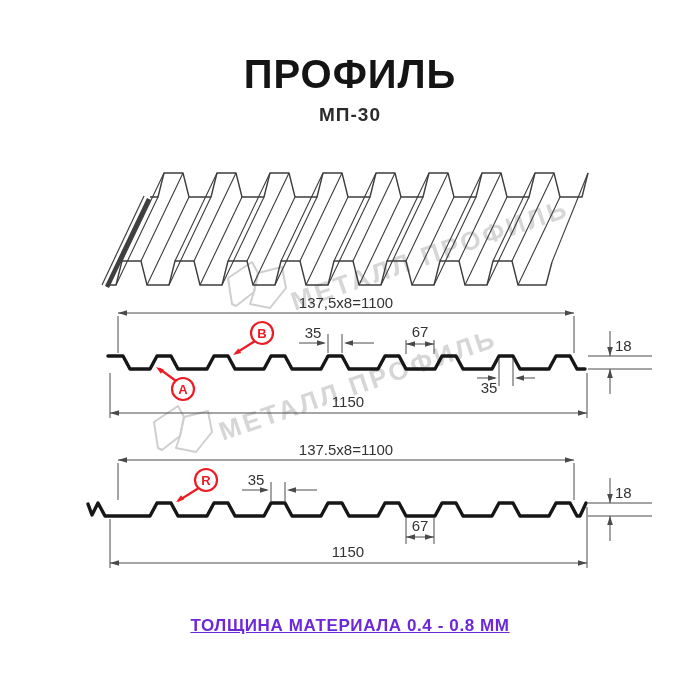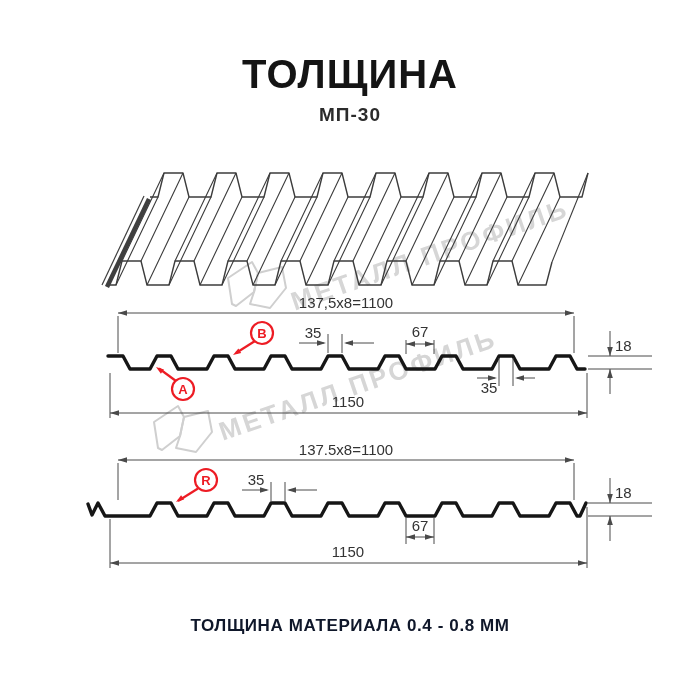--- a/index.html
+++ b/index.html
@@ -3,21 +3,21 @@
 <meta charset="utf-8">
 <style>
   html,body{margin:0;padding:0;background:#ffffff;}
   #page{position:relative;width:700px;height:700px;background:#fff;overflow:hidden;
         font-family:"Liberation Sans",sans-serif;}
   .title{position:absolute;top:52px;left:0;width:700px;text-align:center;
          font-size:40px;font-weight:800;letter-spacing:1px;color:#141414;}
   .subtitle{position:absolute;top:104px;left:0;width:700px;text-align:center;
          font-size:19px;font-weight:700;letter-spacing:1px;color:#2b2b2b;}
   .footer{position:absolute;top:616px;left:0;width:700px;text-align:center;
-         font-size:17px;font-weight:600;letter-spacing:0.6px;color:#0f172a;}
+         font-size:17px;font-weight:600;letter-spacing:0.6px;color:#6d28d9;text-decoration:underline;}
   .wm-text{position:absolute;font-size:26px;font-weight:700;letter-spacing:3px;
          color:#d6d6d6;white-space:nowrap;transform-origin:0 0;transform:rotate(-19deg);z-index:1;}
   .wm-logo{position:absolute;z-index:1;}
   #draw{position:absolute;left:0;top:0;z-index:2;}
   .ink{stroke:#161616;stroke-width:3.4;fill:none;stroke-linejoin:round;stroke-linecap:round;}
   .thin{stroke:#4a4a4a;stroke-width:1;fill:none;}
   .head{fill:#4a4a4a;stroke:none;}
   .dimtxt{font-family:"Liberation Sans",sans-serif;font-size:15px;fill:#333;}
   .p3d{stroke:#3c3c3c;stroke-width:1.4;fill:none;stroke-linejoin:round;}
   .p3dthin{stroke:#3c3c3c;stroke-width:1.1;fill:none;}
@@ -29,21 +29,21 @@
   .redtxt{font-family:"Liberation Sans",sans-serif;font-size:13px;font-weight:700;
           fill:#ed1c24;text-anchor:middle;}
   .mid{text-anchor:middle;}
   .logoline{stroke:#cfcfcf;stroke-width:2;fill:none;stroke-linejoin:round;}
 </style>
 </head>
 <body>
 
 <div id="page">
 
-  <div class="title">ТОЛЩИНА</div>
+  <div class="title">ПРОФИЛЬ</div>
   <div class="subtitle">МП-30</div>
 
   <svg class="wm-logo" style="left:226px;top:258px;" width="62" height="54" viewBox="0 0 62 54">
     <path class="logoline" d="M6,46 L2,20 L26,4 L32,15 L28,34 L10,48 Z"></path>
     <path class="logoline" d="M32,15 L56,9 L60,30 L44,50 L24,46 L28,34 Z"></path>
   </svg>
   <div class="wm-text" style="left:287px;top:288px;">МЕТАЛЛ ПРОФИЛЬ</div>
 
   <svg class="wm-logo" style="left:152px;top:402px;" width="62" height="54" viewBox="0 0 62 54">
     <path class="logoline" d="M6,46 L2,20 L26,4 L32,15 L28,34 L10,48 Z"></path>

